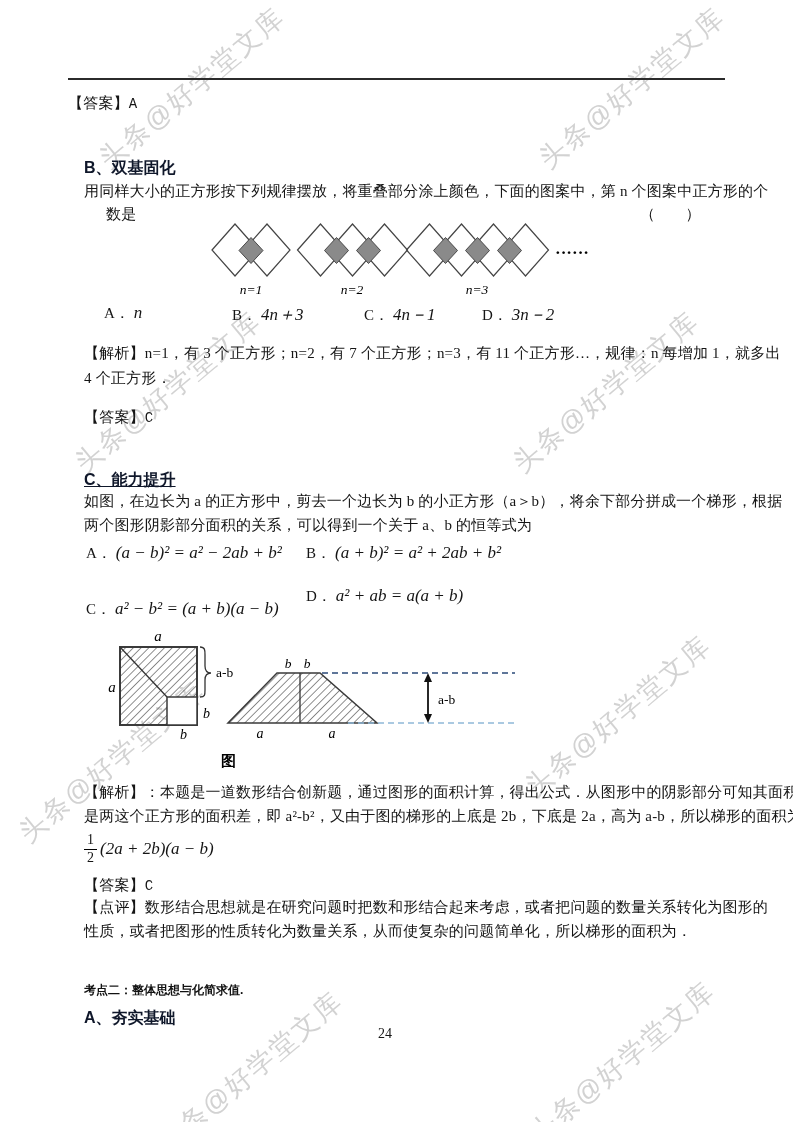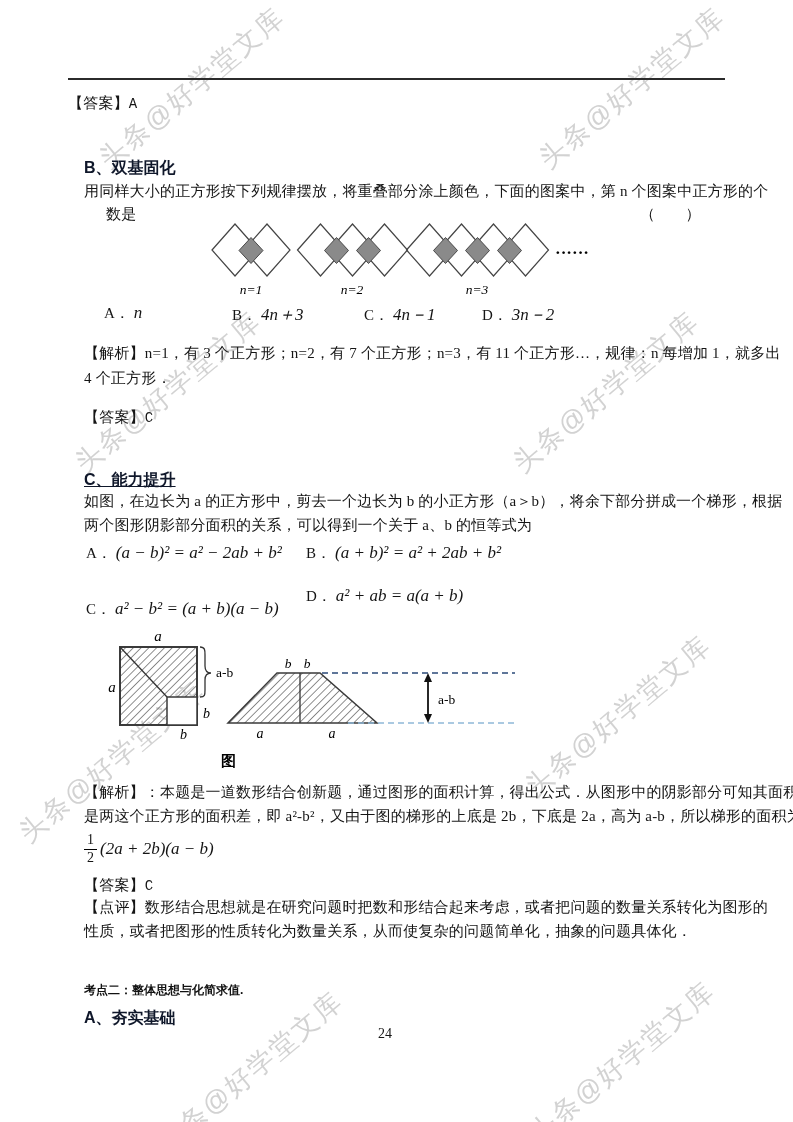--- a/index.html
+++ b/index.html
@@ -139,18 +139,18 @@
     <span class="num">1</span>
     <span class="den">2</span>
   </span>
   <span class="mexpr">(2a + 2b)(a − b)</span>
 </div>
 
 <div class="abs t15" style="left:84px;top:876px;">
   <span>【答案】</span><span class="mono">C</span>
 </div>
 <div class="abs t15" style="left:84px;top:898px;">【点评】数形结合思想就是在研究问题时把数和形结合起来考虑，或者把问题的数量关系转化为图形的</div>
-<div class="abs t15" style="left:84px;top:922px;">性质，或者把图形的性质转化为数量关系，从而使复杂的问题简单化，抽象的问题具体化．</div>
+<div class="abs t15" style="left:84px;top:922px;">性质，或者把图形的性质转化为数量关系，从而使复杂的问题简单化，所以梯形的面积为．</div>
 
 <div class="abs boldsans" style="left:84px;top:982px;">考点二：整体思想与化简求值.</div>
 <div class="abs red" style="left:84px;top:1008px;">A、夯实基础</div>
 
 <div class="abs" style="left:0;top:1026px;width:770px;text-align:center;font-size:14px;">24</div>
 
 </body></html>

